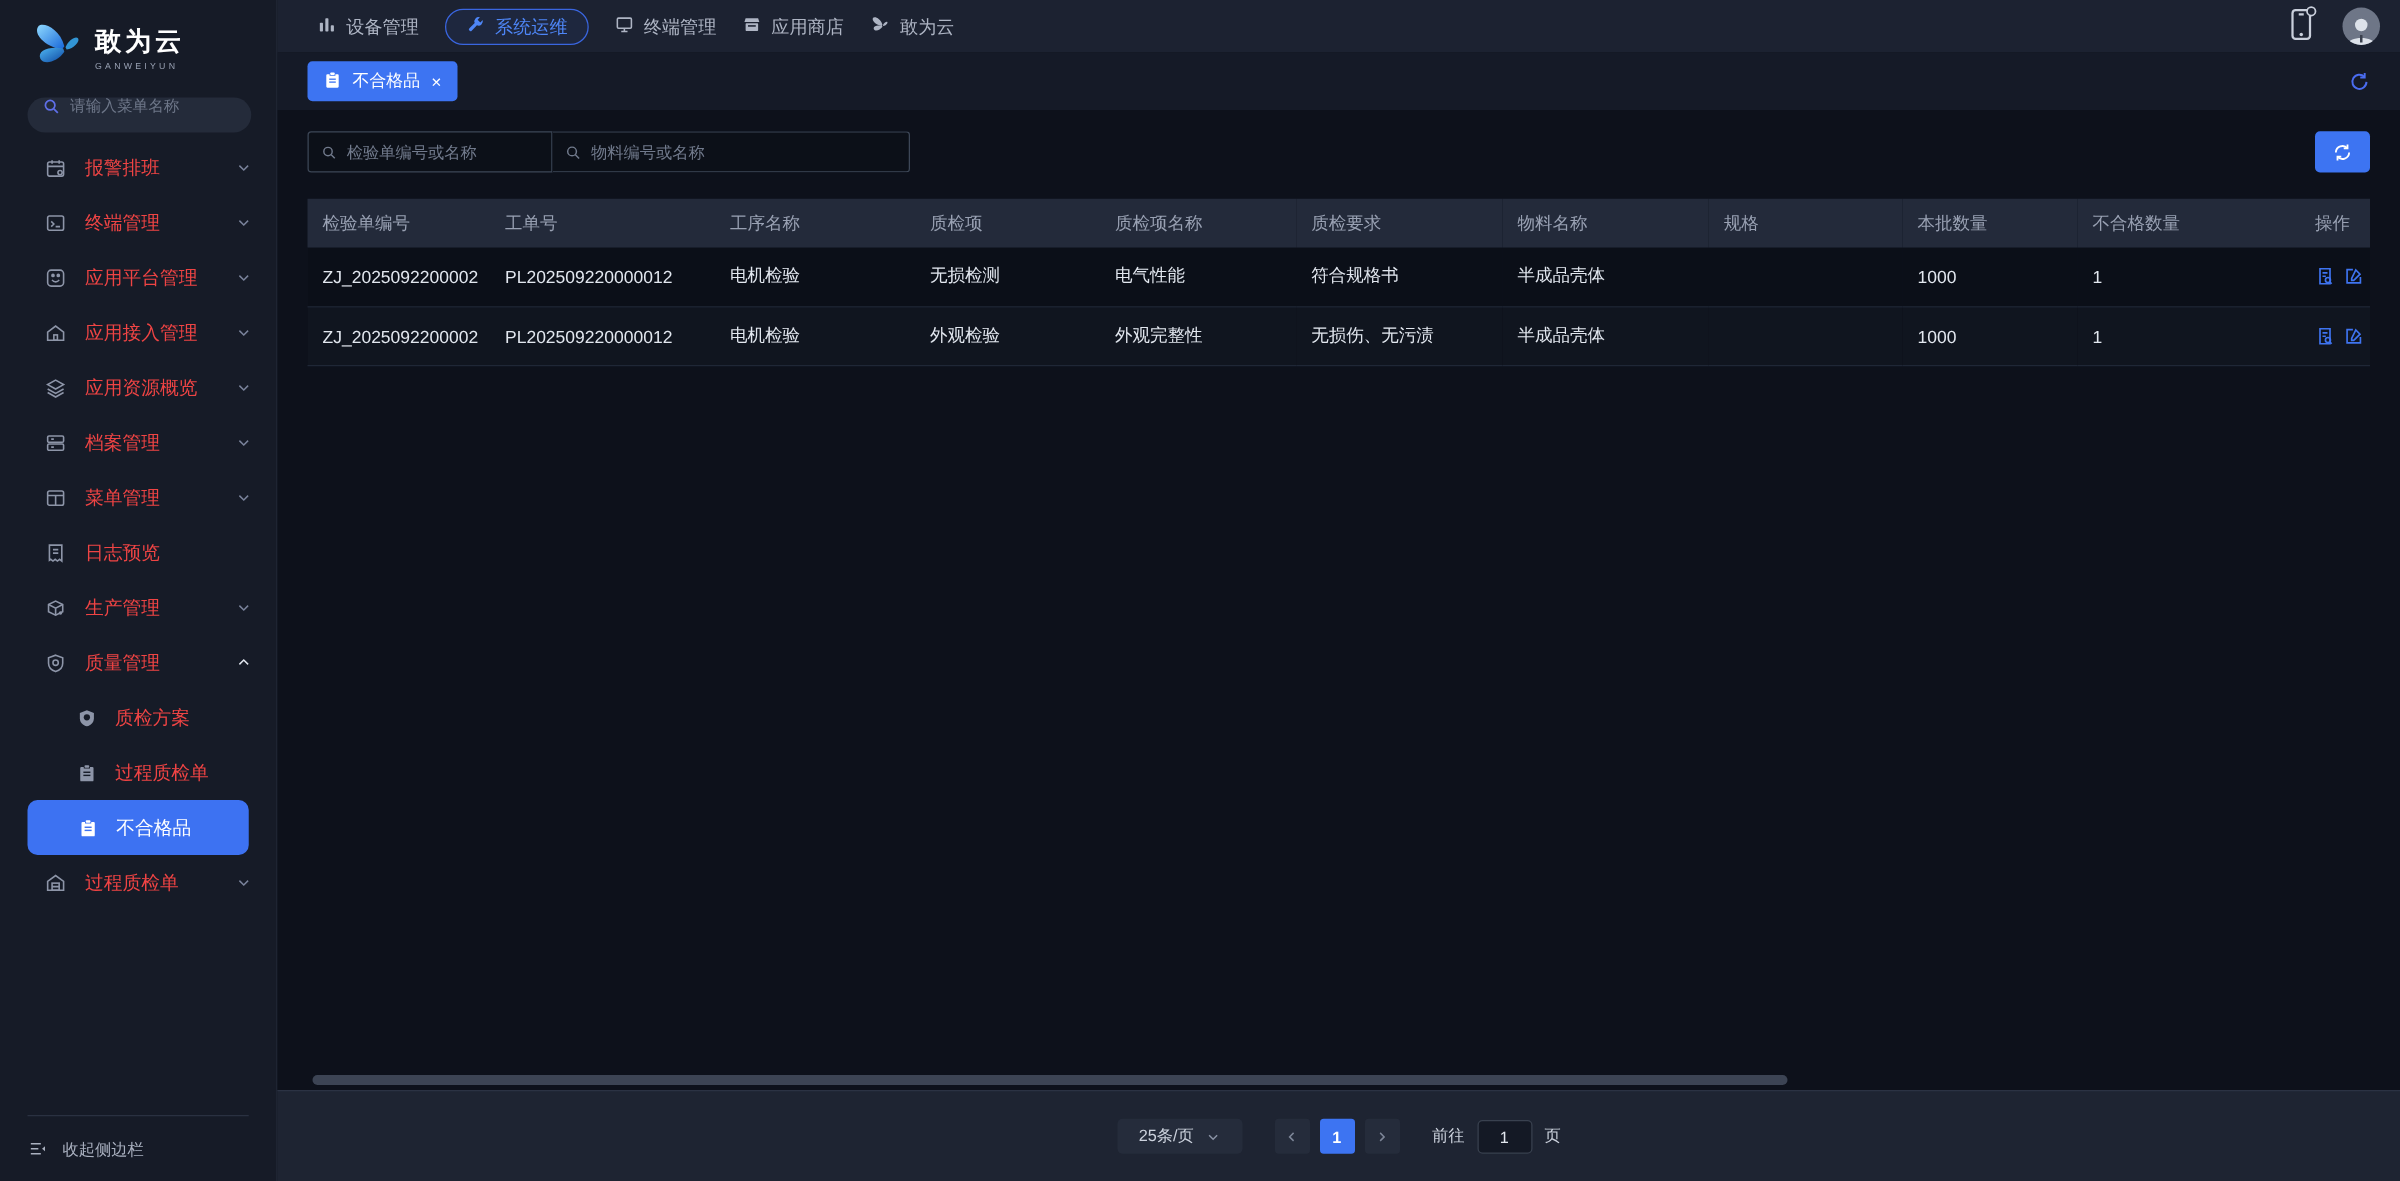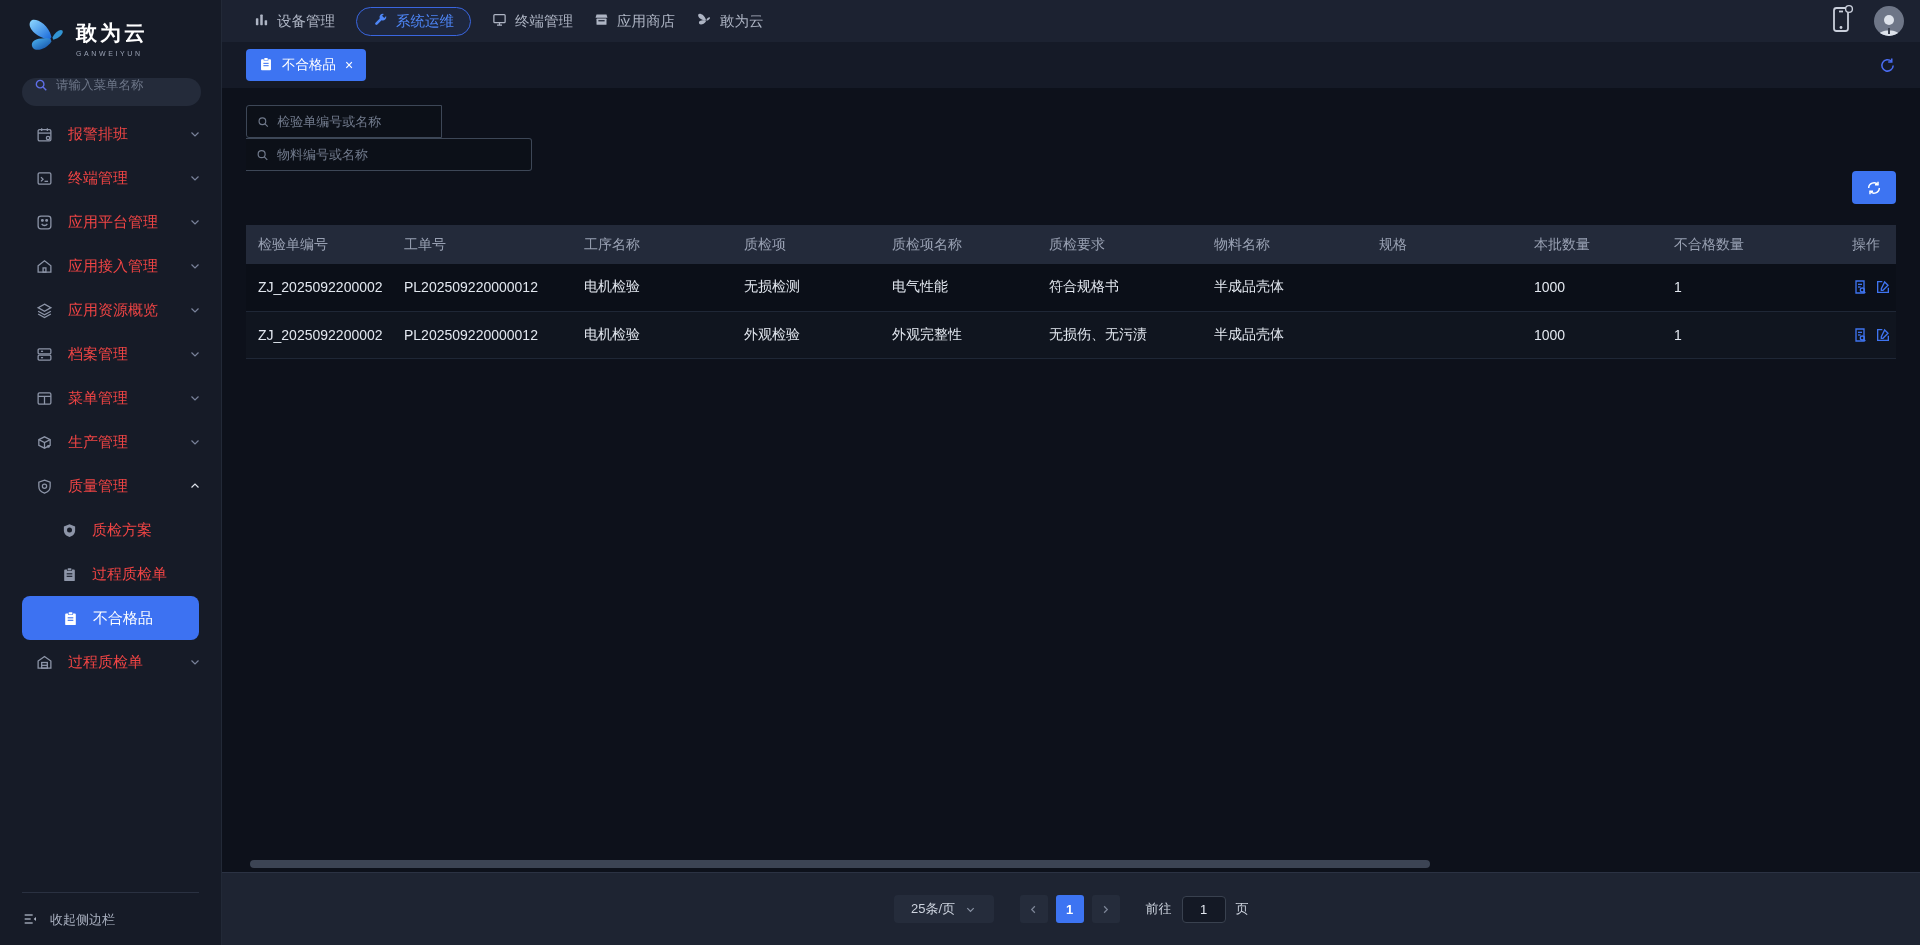--- a/index.html
+++ b/index.html
@@ -44,21 +44,21 @@
   .avatar{ width:30px; height:30px; border-radius:50%; background:#6e7687; overflow:hidden;
            display:flex; align-items:flex-end; justify-content:center; cursor:pointer; }
 
   .tabbar{ height:46px; background:#151a27; display:flex; align-items:center; padding:0 24px; flex:none;}
   .tab{ height:32px; background:#3d74f2; border-radius:4px; display:flex; align-items:center; gap:9px;
         padding:0 13px; color:#ffffff; font-size:13.5px; cursor:pointer; }
   .tab-close{ font-size:14px; line-height:1; cursor:pointer; }
   .tabbar-refresh{ margin-left:auto; display:flex; cursor:pointer; }
 
   .content{ flex:1; background:#0d111b; padding:17px 24px 0; display:flex; flex-direction:column; position:relative; }
-  .search-row{ display:flex; align-items:flex-start;flex-direction:column; }
+  .search-row{ display:flex; align-items:flex-start; }
   .sbox{ height:33px; border:1px solid #3d4757; display:flex; align-items:center; gap:8px;
          padding:0 10px; background:#0c1018; }
   .sbox input{ background:none; border:none; outline:none; color:#cfd4de; font-size:13px; width:100%; }
   .sbox input::placeholder{ color:#717a8c; }
   .sbox1{ width:196px; border-radius:3px 0 0 3px; }
   .sbox2{ width:286px; border-radius:0 3px 3px 0; border-left:none; }
   .sync-btn{ margin-left:auto; width:44px; height:33px; background:#3d74f2; border:none; border-radius:4px;
              display:flex; align-items:center; justify-content:center; cursor:pointer; }
 
   table.tbl{ width:100%; border-collapse:collapse; margin-top:21px; table-layout:fixed; }
@@ -227,20 +227,30 @@
               <line x1="3" y1="9" x2="21" y2="9"></line>
               <line x1="12" y1="9" x2="12" y2="20"></line>
             </svg>
           </span>
         <span class="mi-label">菜单管理</span>
         <span class="chev">
             <svg width="12" height="12" viewBox="0 0 24 24" fill="none" stroke="currentColor" stroke-width="2.4">
               <polyline points="5,9 12,16 19,9"></polyline>
             </svg>
           </span>
+      </div>
+      <div class="menu-item">
+        <span class="mi-icon">
+            <svg width="17" height="17" viewBox="0 0 24 24" fill="none" stroke="currentColor" stroke-width="1.8">
+              <path d="M5 3 H19 V21 L16.5 19 L14 21 L11.5 19 L9 21 L6.5 19 L5 20 Z"></path>
+              <line x1="9" y1="8" x2="15" y2="8"></line>
+              <line x1="9" y1="12" x2="15" y2="12"></line>
+            </svg>
+          </span>
+        <span class="mi-label">日志预览</span>
       </div>
       <div class="menu-item">
         <span class="mi-icon">
             <svg width="17" height="17" viewBox="0 0 24 24" fill="none" stroke="currentColor" stroke-width="1.8">
               <path d="M4 8 L12 4 L20 8 V16 L12 20 L4 16 Z"></path>
               <polyline points="4,8 12,12 20,8"></polyline>
               <line x1="12" y1="12" x2="12" y2="20"></line>
               <circle cx="17.5" cy="17.5" r="2" fill="currentColor" stroke="none"></circle>
             </svg>
           </span>

